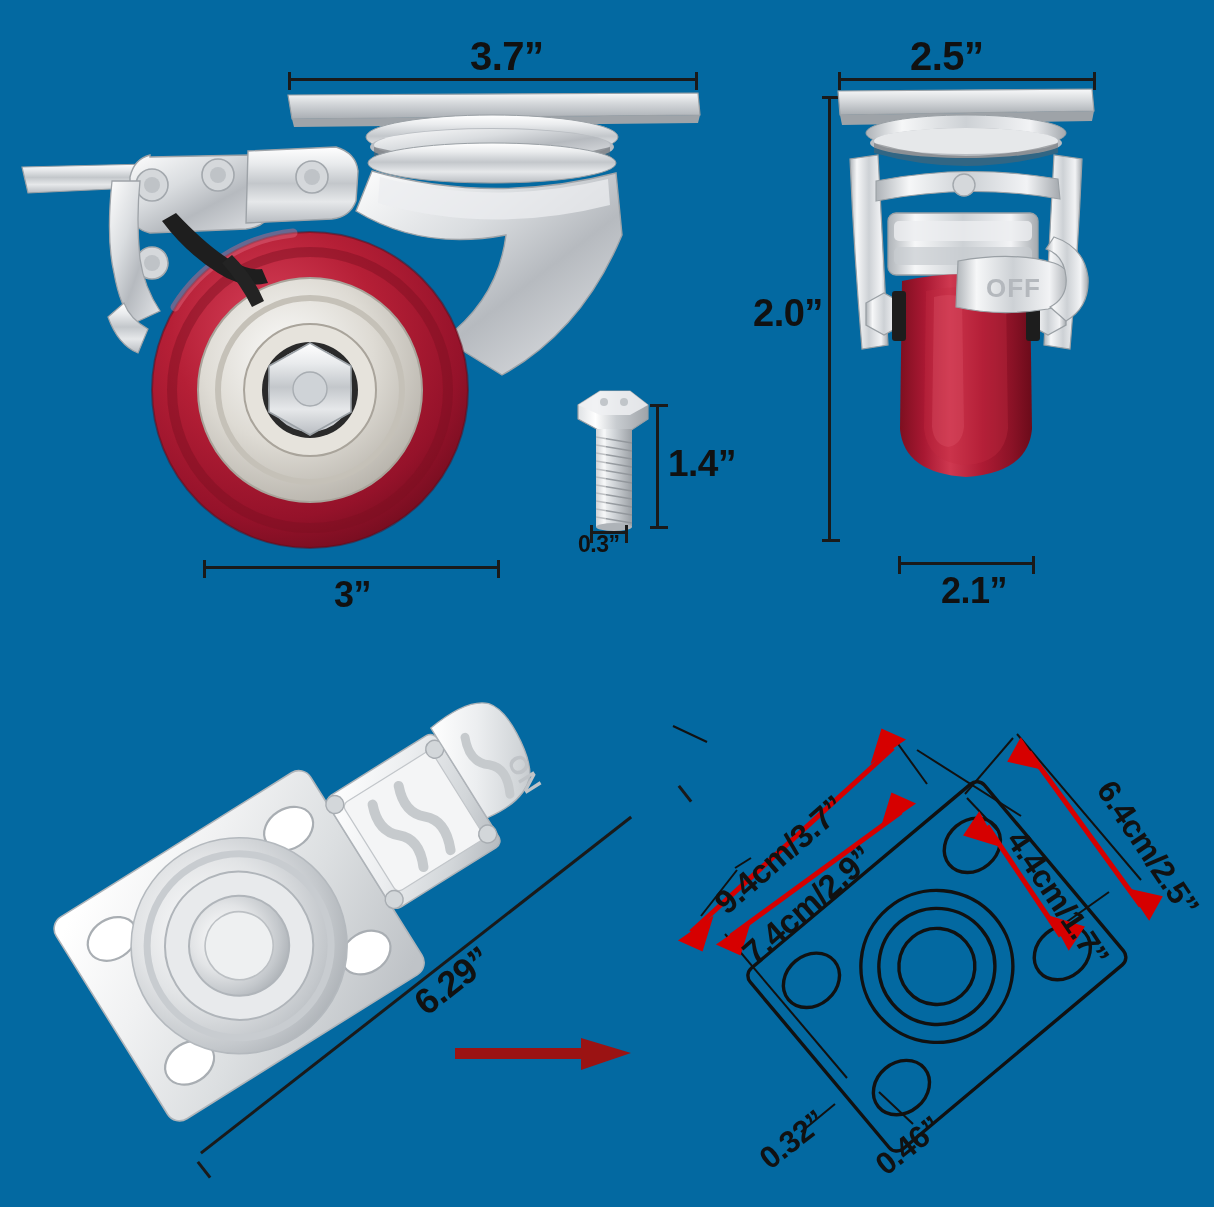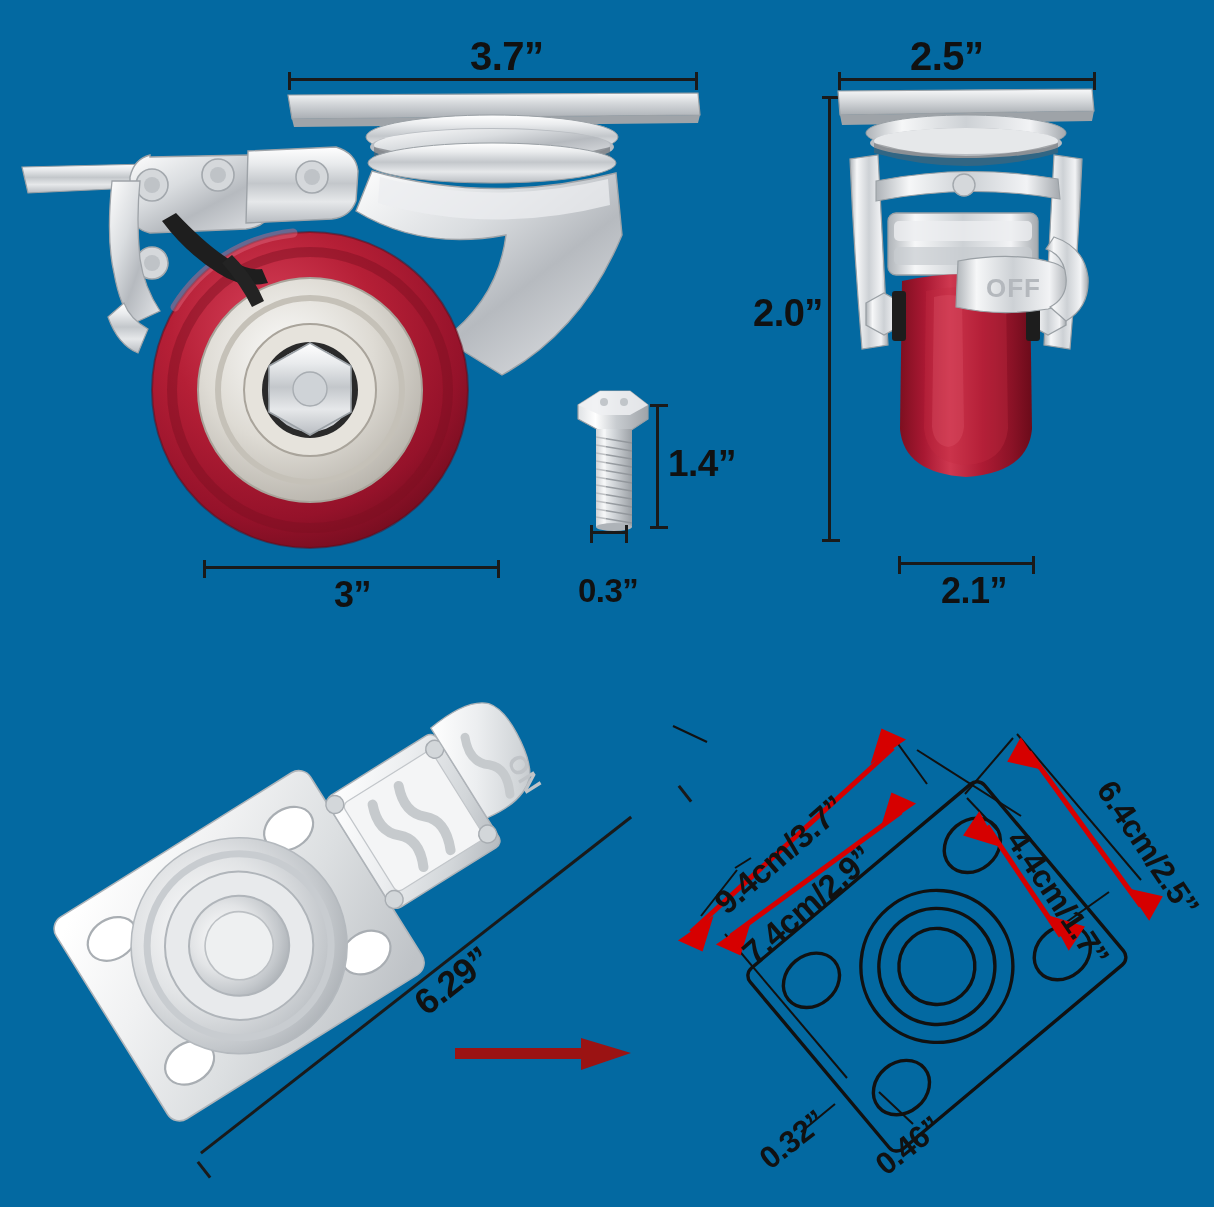--- a/index.html
+++ b/index.html
@@ -182,21 +182,21 @@
         <line x1="36" y1="132" x2="72" y2="138"></line>
       </g>
       <rect x="36" y="44" width="10" height="98" fill="#ffffff" opacity="0.35"></rect>
       <ellipse cx="54" cy="142" rx="18" ry="4" fill="#aeb3b8"></ellipse>
     </svg>
 
     <div class="dim-line-v" style="left:656px; top:404px; height:125px;"></div>
     <div class="dim-label" style="left:668px; top:443px; font-size:37px;">1.4”</div>
 
     <div class="dim-line-h" style="left:590px; top:531px; width:38px;"></div>
-    <div class="dim-label" style="left:578px; top:572px; font-size:33px;">0.3”</div>
+    <div class="dim-label" style="left:578px; top:531px; font-size:23px;">0.3”</div>
   </div>
 
   <div>
 
     <div class="dim-label" style="left:910px; top:34px; font-size:40px;">2.5”</div>
     <div class="dim-line-h" style="left:838px; top:78px; width:258px;"></div>
 
     <div class="dim-line-v" style="left:828px; top:96px; height:446px;"></div>
     <div class="dim-label" style="left:753px; top:292px; font-size:38px;">2.0”</div>
 

